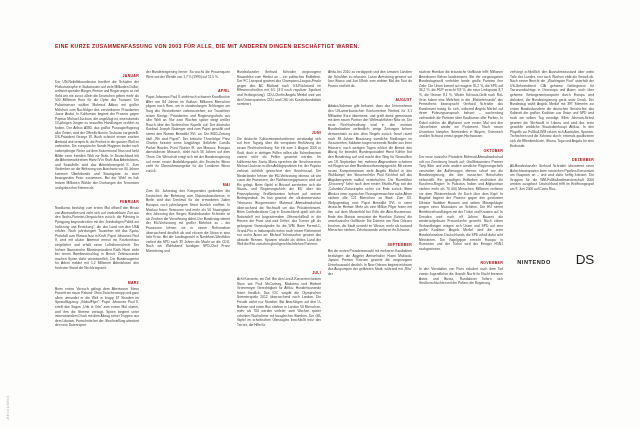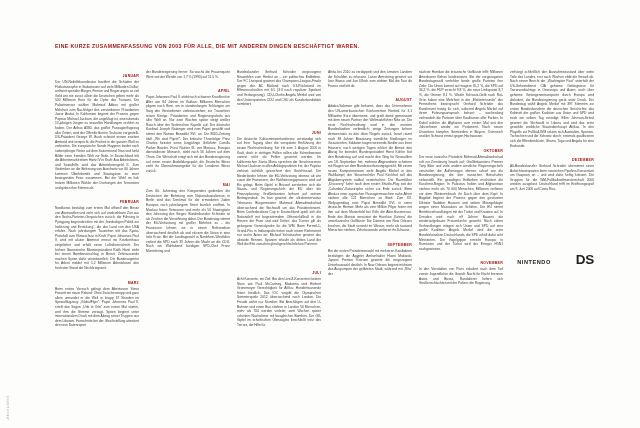--- a/index.html
+++ b/index.html
@@ -15,21 +15,21 @@
       letter-spacing:0.3px;text-align:right;color:#9e1312;text-transform:uppercase;}
   .mh:first-child{margin-top:4px;}
   .bt{margin:0;font-size:3.3px;line-height:4.6px;text-align:justify;
       color:#3d3d3d;word-spacing:-0.1px;}
   
   .col:nth-child(3) .mh{margin-top:24px;}
   .logo{position:absolute;left:498px;top:250px;width:96px;text-align:right;
         white-space:nowrap;color:#1f1f1f;}
   .logo .brand{font-size:5.6px;font-weight:bold;letter-spacing:0.55px;
                vertical-align:baseline;}
-  .logo .product{font-size:13.5px;font-weight:bold;letter-spacing:-0.3px;
+  .logo .product{font-size:13.5px;font-weight:normal;letter-spacing:-0.3px;
                  vertical-align:baseline;margin-left:13px;padding-left:12px;}
   .spine{position:absolute;left:7px;top:420px;transform:rotate(-90deg);
          transform-origin:0 0;font-size:2.7px;letter-spacing:0.4px;color:#a9a9a6;
          white-space:nowrap;}
 </style>
 </head>
 <body>
 
 <div class="page">
   <h1 class="title">EINE KURZE ZUSAMMENFASSUNG VON 2003 FÜR ALLE, DIE MIT ANDEREN DINGEN BESCHÄFTIGT WAREN.</h1>

